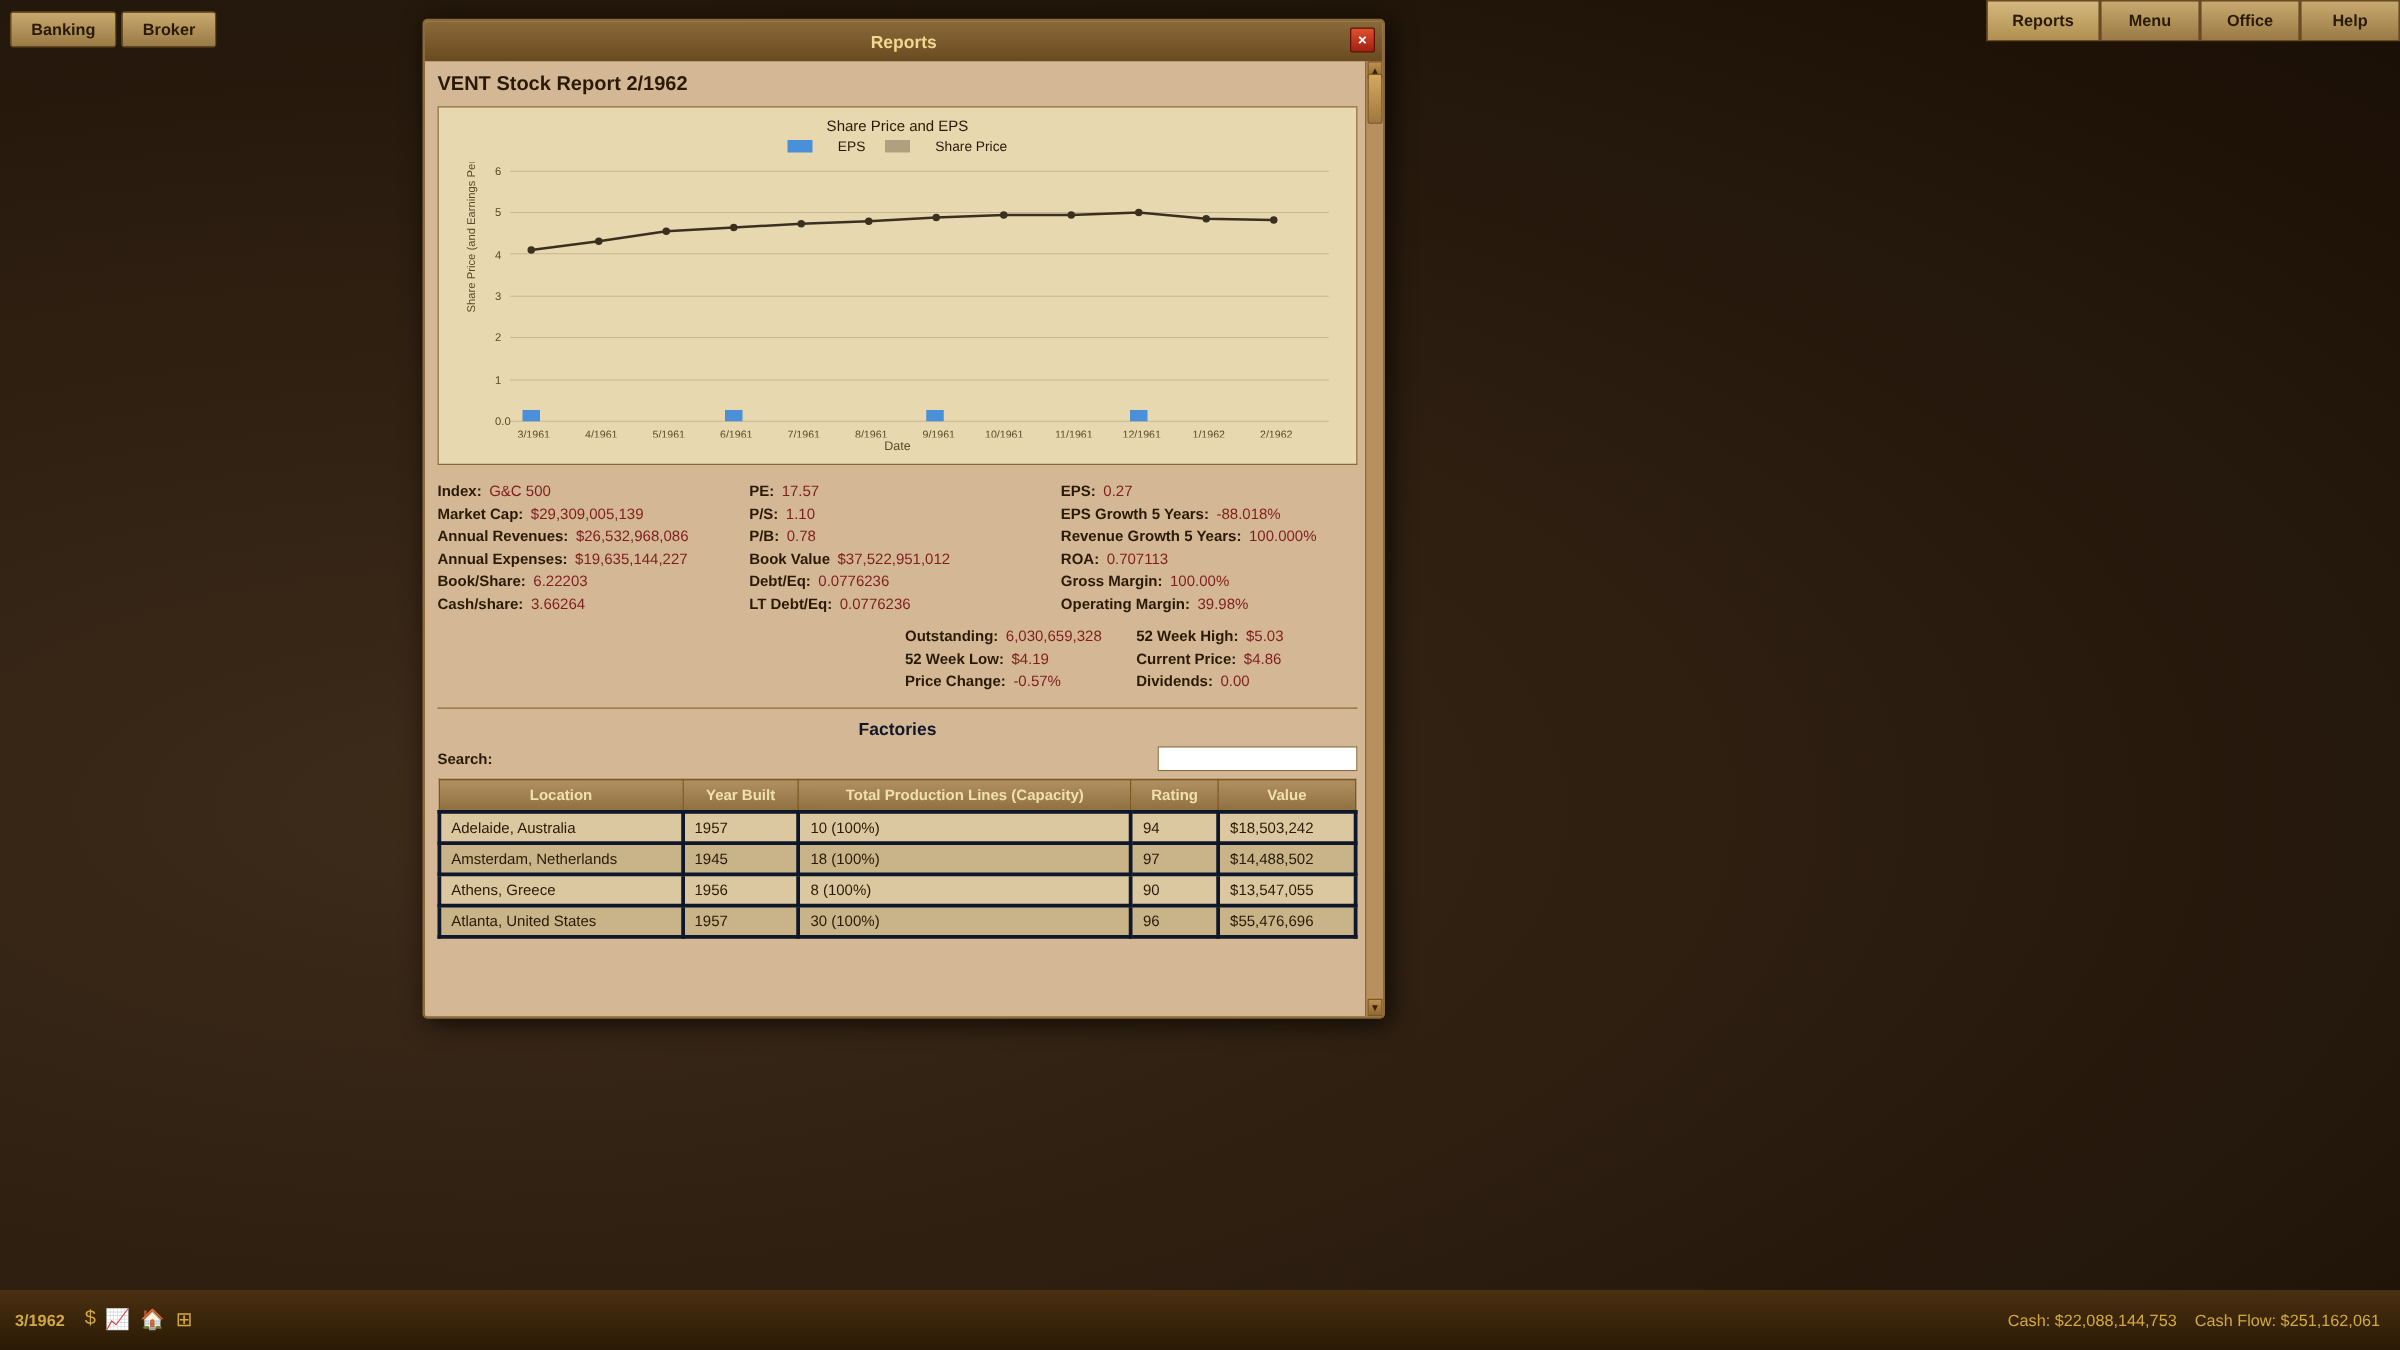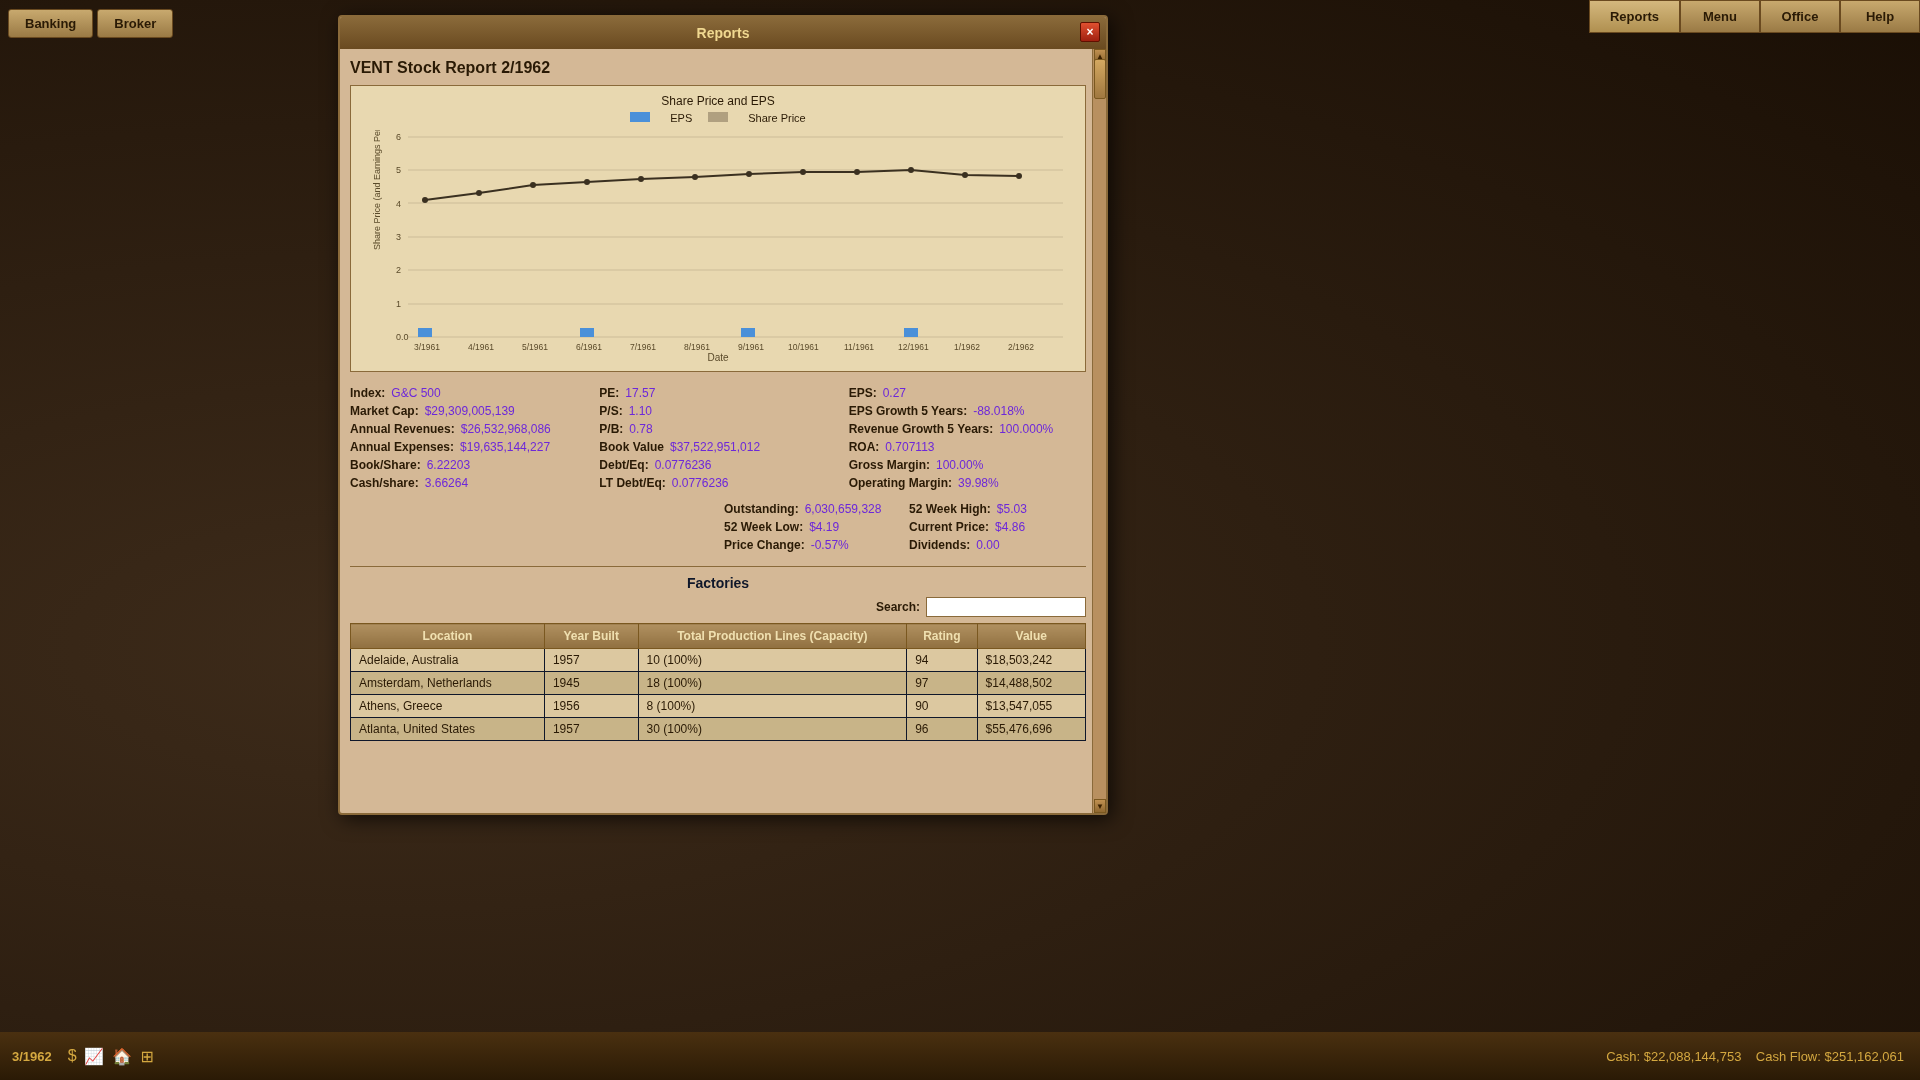--- a/index.html
+++ b/index.html
@@ -215,40 +215,40 @@
       align-items: baseline;
       padding: 2px 0;
     }
     .stat-label {
       color: #2a1a05;
       font-size: 12px;
       font-weight: bold;
       white-space: nowrap;
     }
     .stat-value {
-      color: #6d28d9;
+      color: #7f1d1d;
       font-size: 12px;
     }
 
     
     .factories-section {
       margin-top: 12px;
       border-top: 1px solid #8a6a3a;
       padding-top: 8px;
     }
     .factories-title {
       text-align: center;
       font-size: 14px;
       font-weight: bold;
       color: #0f172a;
       margin-bottom: 6px;
     }
     .search-row {
       display: flex;
-      justify-content: flex-end;
+      justify-content: space-between;
       align-items: center;
       gap: 6px;
       margin-bottom: 6px;
     }
     .search-label {
       font-size: 12px;
       color: #2a1a05;
       font-weight: bold;
     }
     .search-input {
@@ -270,21 +270,21 @@
       background: linear-gradient(180deg, #b09060 0%, #907040 100%);
       color: #f0e0b0;
       padding: 5px 8px;
       text-align: center;
       border: 1px solid #7a5820;
       font-size: 12px;
     }
     .factory-table td {
       background: #dcc8a0;
       padding: 4px 8px;
-      border: 1px solid #0f172a;
+      border: 3px solid #0f172a;
       color: #2a1a05;
     }
     .factory-table tr:nth-child(even) td {
       background: #c8b488;
     }
 
     
     .bottom-bar {
       position: absolute;
       bottom: 0;

